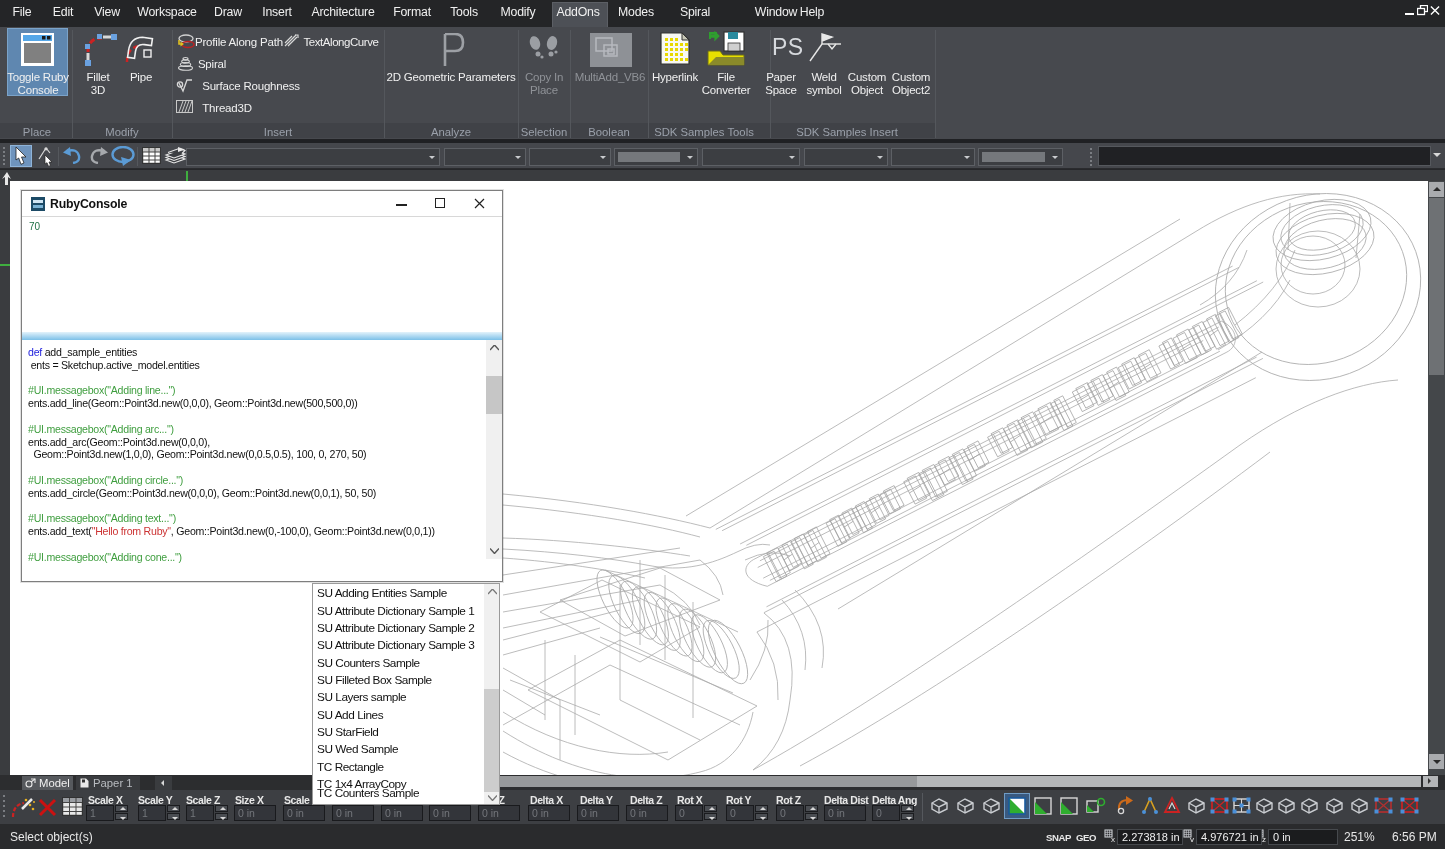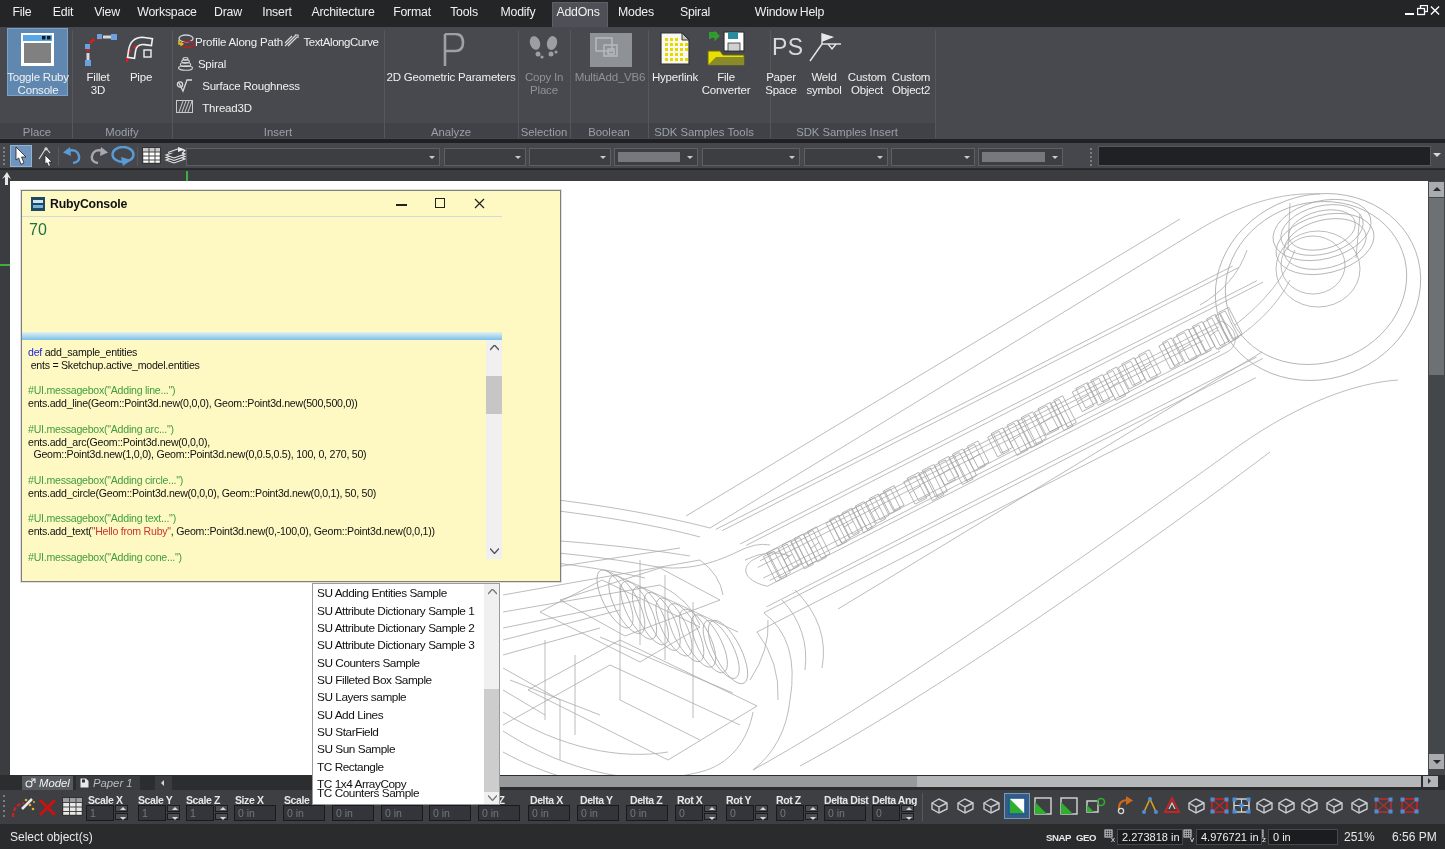--- a/index.html
+++ b/index.html
@@ -15,28 +15,28 @@
 .rbtg { color:#8f9297; }
 #darkline { left:0; top:139px; width:1445px; height:4px; background:#202124; }
 #toolbar { left:0; top:143px; width:1445px; height:26px; background:#45474c; border-bottom:1px solid #2a2b2e; }
 .combo { position:absolute; top:5px; height:18px; background:#3c3e42; border:1px solid #5d6065; }
 .combo .arr { position:absolute; right:4px; top:7px; width:0; height:0; border:3.5px solid transparent; border-top-color:#c9cbce; }
 .tsep { position:absolute; top:4px; width:1px; height:19px; background:#2e3033; border-right:1px solid #55585d; }
 #rulerH { left:0; top:169px; width:1445px; height:12px; background:#3a3c3f; border-top:1px solid #26272a; }
 #rulerV { left:0; top:181px; width:10px; height:594px; background:#3a3c3f; }
 #canvas { left:10px; top:181px; width:1418px; height:594px; background:#ffffff; }
 #vscroll { left:1428px; top:181px; width:17px; height:594px; background:#44474a; }
-#win { left:21px; top:190px; width:540px; height:392px; background:#fef9c3; border:1px solid #7e7e7e; box-shadow:0 0 0 1px rgba(0,0,0,0.12); }
+#win { left:21px; top:190px; width:482px; height:392px; background:#ffffff; border:1px solid #7e7e7e; box-shadow:0 0 0 1px rgba(0,0,0,0.12); }
 .code { font-size:10.6px; letter-spacing:-0.25px; line-height:12.8px; white-space:pre; color:#111; }
 .cg { color:#3f9e3f; } .cb { color:#2222dd; } .cr { color:#cc3333; }
 .btn { position:absolute; background:#e1e1e1; border:1px solid #acacac; font-size:11.6px; color:#111; text-align:center; }
 #droplist { left:312px; top:583px; width:188px; height:222px; background:#fff; border:1px solid #9a9a9a; overflow:hidden; z-index:30; }
 .li { position:absolute; left:4px; color:#111; font-size:11.8px; letter-spacing:-0.45px; white-space:nowrap; }
 #tabrow { left:0; top:775px; width:1445px; height:15px; background:#2c2d2f; }
-.tab { position:absolute; top:1px; height:14px; color:#ccc; font-size:11.3px;font-style:italic; }
+.tab { position:absolute; top:1px; height:14px; color:#ccc; font-size:11.3px; }
 #parambar { left:0; top:790px; width:1445px; height:34px; background:#3d3f43; }
 .plabel { position:absolute; top:4px; color:#e8e8e8; font-size:10.5px; font-weight:bold; letter-spacing:-0.4px; white-space:nowrap; }
 .pbox { position:absolute; top:15px; height:16px; background:#33353a; border:1px solid #191a1d; color:#74777c; font-size:10.5px; line-height:14px; padding-left:3px; }
 .spin { position:absolute; top:15px; width:13px; height:16px; }
 .spin div { position:absolute; left:0; width:13px; height:7px; background:#4a4d52; border:1px solid #1b1c1f; }
 .spin .u { top:0; } .spin .d { top:8px; }
 .spin i { position:absolute; left:3.5px; width:0; height:0; border:3px solid transparent; }
 .spin .u i { top:1px; border-bottom-color:#d7d7d7; border-top-width:0; }
 .spin .d i { top:2.5px; border-top-color:#d7d7d7; border-bottom-width:0; }
 #statusbar { left:0; top:824px; width:1445px; height:25px; background:#2a2b2d; color:#e8e8e8; font-size:12px; }
@@ -490,21 +490,21 @@
       <div class="ab" style="left:2px;top:3px;width:10px;height:3px;background:#cfe4f2"></div>
       <div class="ab" style="left:2px;top:8px;width:10px;height:3px;background:#7ab2d4"></div>
     </div>
  <span class="ab" style="left:28px;top:6px;font-size:12.3px;font-weight:bold;color:#101010;letter-spacing:-0.2px">RubyConsole</span>
  <div class="ab" style="left:374px;top:13px;width:11px;height:1.5px;background:#222"></div>
  <div class="ab" style="left:413px;top:7px;width:10px;height:10px;border:1.4px solid #222"></div>
  <svg class="ab" style="left:452px;top:7px" width="11" height="11" viewBox="0 0 11 11" stroke="#222" stroke-width="1.2">
       <path d="M1,1 L10,10 M10,1 L1,10"></path>
     </svg>
  <div class="ab" style="left:0px;top:25px;width:480px;height:1px;background:#d8d8d8"></div>
- <span class="ab" style="left:7px;top:30px;font-size:16px;color:#1e7145">70</span>
+ <span class="ab" style="left:7px;top:30px;font-size:10px;color:#1e7145">70</span>
  <div class="ab" style="left:0px;top:141px;width:480px;height:8px;background:linear-gradient(#dcefface,#7cc0e8)"></div>
  <div class="ab code" style="left:6px;top:155px"><div><span class="cb">def</span> add_sample_entities</div><div> ents = Sketchup.active_model.entities</div><div>&nbsp;</div><div><span class="cg">#UI.messagebox("Adding line...")</span></div><div>ents.add_line(Geom::Point3d.new(0,0,0), Geom::Point3d.new(500,500,0))</div><div>&nbsp;</div><div><span class="cg">#UI.messagebox("Adding arc...")</span></div><div>ents.add_arc(Geom::Point3d.new(0,0,0),</div><div>  Geom::Point3d.new(1,0,0), Geom::Point3d.new(0,0.5,0.5), 100, 0, 270, 50)</div><div>&nbsp;</div><div><span class="cg">#UI.messagebox("Adding circle...")</span></div><div>ents.add_circle(Geom::Point3d.new(0,0,0), Geom::Point3d.new(0,0,1), 50, 50)</div><div>&nbsp;</div><div><span class="cg">#UI.messagebox("Adding text...")</span></div><div>ents.add_text(<span class="cr">"Hello from Ruby"</span>, Geom::Point3d.new(0,-100,0), Geom::Point3d.new(0,0,1))</div><div>&nbsp;</div><div><span class="cg">#UI.messagebox("Adding cone...")</span></div></div>
  <div class="ab" style="left:464px;top:149px;width:16px;height:219px;background:#f0f0f0">
    <svg class="ab" style="left:4px;top:5px" width="9" height="6" viewBox="0 0 9 6">
         <path d="M0,5 L4.5,0 L9,5" fill="none" stroke="#555" stroke-width="1.4"></path>
       </svg>
    <div class="ab" style="left:0px;top:36px;width:16px;height:38px;background:#c6c6c6"></div>
    <svg class="ab" style="left:4px;top:208px" width="9" height="6" viewBox="0 0 9 6">
         <path d="M0,0.5 L4.5,5.5 L9,0.5" fill="none" stroke="#555" stroke-width="1.4"></path>
       </svg>
@@ -513,21 +513,21 @@
 <div class="ab" id="droplist">
     <span class="li" style="top:2px">SU Adding Entities Sample</span>
     <span class="li" style="top:20px">SU Attribute Dictionary Sample 1</span>
     <span class="li" style="top:37px">SU Attribute Dictionary Sample 2</span>
     <span class="li" style="top:54px">SU Attribute Dictionary Sample 3</span>
     <span class="li" style="top:72px">SU Counters Sample</span>
     <span class="li" style="top:89px">SU Filleted Box Sample</span>
     <span class="li" style="top:106px">SU Layers sample</span>
     <span class="li" style="top:124px">SU Add Lines</span>
     <span class="li" style="top:141px">SU StarField</span>
-    <span class="li" style="top:158px">SU Sun Sample</span>
+    <span class="li" style="top:158px">SU Wed Sample</span>
     <span class="li" style="top:176px">TC Rectangle</span>
     <span class="li" style="top:193px">TC 1x4 ArrayCopy</span>
     <span class="li" style="top:202px">TC Counters Sample</span>
  <div class="ab" style="left:171px;top:0px;width:16px;height:221px;background:#f0f0f0">
   <svg class="ab" style="left:4px;top:5px" width="9" height="6" viewBox="0 0 9 6">
         <path d="M0,5 L4.5,0 L9,5" fill="none" stroke="#777" stroke-width="1.3"></path>
       </svg>
   <div class="ab" style="left:0px;top:105px;width:16px;height:103px;background:#cdcdcd"></div>
   <svg class="ab" style="left:4px;top:211px" width="9" height="6" viewBox="0 0 9 6">
         <path d="M0,0.5 L4.5,5.5 L9,0.5" fill="none" stroke="#777" stroke-width="1.3"></path>

